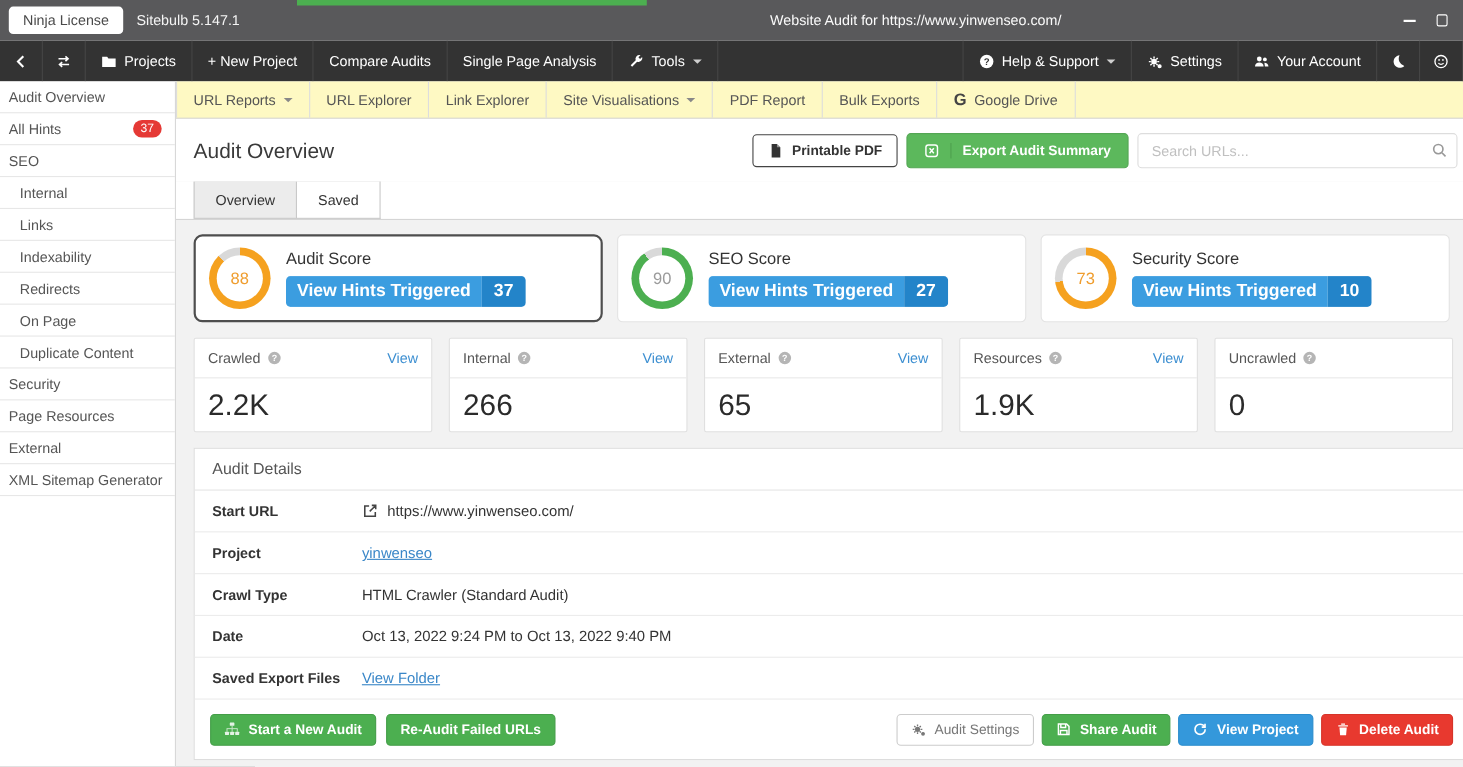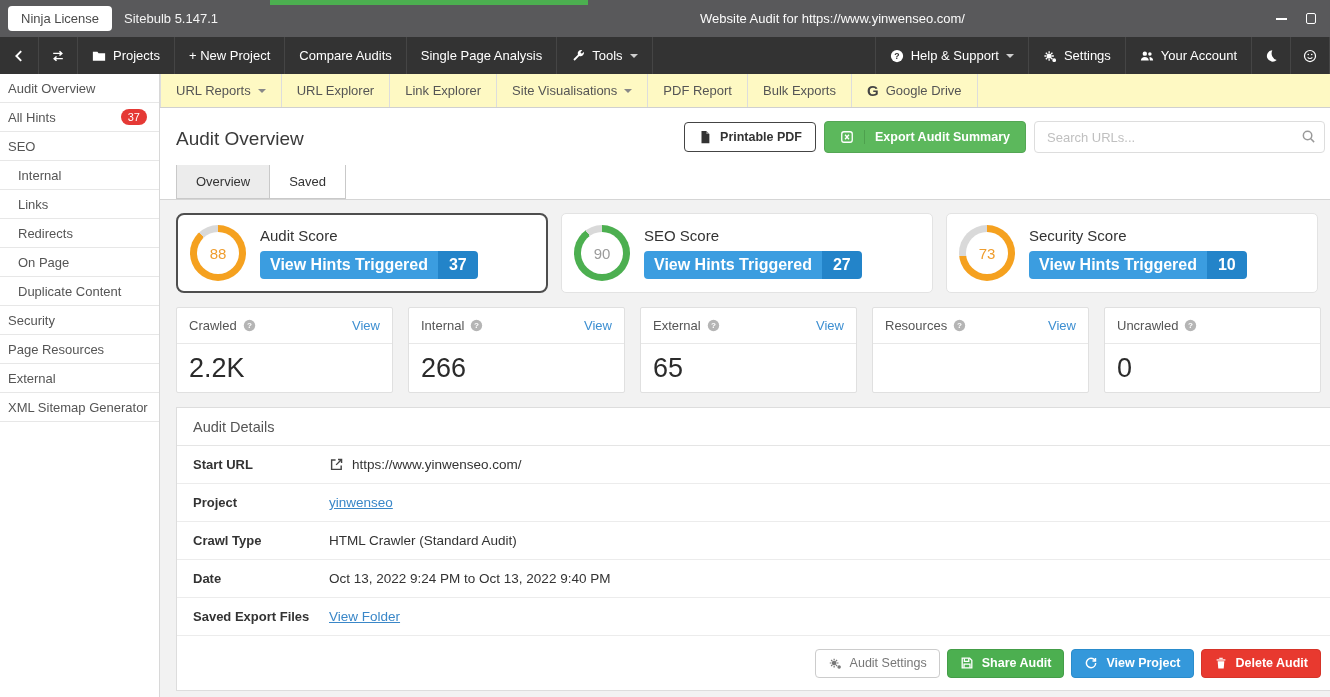--- a/index.html
+++ b/index.html
@@ -218,20 +218,23 @@
       <div class="sb-item">
           <span class="sb-label">SEO</span>
         </div>
       <div class="sb-item sub">
           <span class="sb-label">Internal</span>
         </div>
       <div class="sb-item sub">
           <span class="sb-label">Links</span>
         </div>
       <div class="sb-item sub">
+          <span class="sb-label">Indexability</span>
+        </div>
+      <div class="sb-item sub">
           <span class="sb-label">Redirects</span>
         </div>
       <div class="sb-item sub">
           <span class="sb-label">On Page</span>
         </div>
       <div class="sb-item sub">
           <span class="sb-label">Duplicate Content</span>
         </div>
       <div class="sb-item">
           <span class="sb-label">Security</span>
@@ -393,20 +396,21 @@
           </div>
           <div class="stat-card">
             <div class="stat-head">
               <span class="stat-label">Resources</span>
               <svg class="q-icon" viewBox="0 0 16 16">
                   <circle cx="8" cy="8" r="7" fill="#b5b5b5"></circle>
                   <text x="8" y="11.6" text-anchor="middle" font-size="10" font-weight="bold" fill="#fff">?</text>
                 </svg>
               <a class="stat-view">View</a>
             </div>
+            <div class="stat-value">1.9K</div>
           </div>
           <div class="stat-card">
             <div class="stat-head">
               <span class="stat-label">Uncrawled</span>
               <svg class="q-icon" viewBox="0 0 16 16">
                   <circle cx="8" cy="8" r="7" fill="#b5b5b5"></circle>
                   <text x="8" y="11.6" text-anchor="middle" font-size="10" font-weight="bold" fill="#fff">?</text>
                 </svg>
             </div>
             <div class="stat-value">0</div>
@@ -443,20 +447,39 @@
                 <span>Oct 13, 2022 9:24 PM to Oct 13, 2022 9:40 PM</span>
               </span>
           </div>
           <div class="detail-row">
             <span class="detail-label">Saved Export Files</span>
             <span class="detail-value">
                 <a class="detail-link">View Folder</a>
               </span>
           </div>
           <div class="details-footer">
+            <div class="footer-left">
+              <div class="btn btn-sm btn-solid-green">
+                <svg viewBox="0 0 16 16">
+                    <g fill="#fff" opacity=".85">
+                      <rect x="5.6" y="1" width="4.8" height="3.4" rx=".5"></rect>
+                      <rect x="0.6" y="10.6" width="4.2" height="3.4" rx=".5"></rect>
+                      <rect x="5.9" y="10.6" width="4.2" height="3.4" rx=".5"></rect>
+                      <rect x="11.2" y="10.6" width="4.2" height="3.4" rx=".5"></rect>
+                      <path d="M7.6 4.4h.8v2.6h-.8z"></path>
+                      <path d="M2.3 7h11.4v.8H2.3z"></path>
+                      <path d="M2.3 7.4h.8v3.2h-.8zM7.6 7.4h.8v3.2h-.8zM12.9 7.4h.8v3.2h-.8z"></path>
+                    </g>
+                  </svg>
+                <span>Start a New Audit</span>
+              </div>
+              <div class="btn btn-sm btn-solid-green">
+                <span>Re-Audit Failed URLs</span>
+              </div>
+            </div>
             <div class="footer-right">
               <div class="btn btn-sm btn-outline-gray">
                 <svg viewBox="0 0 16 16">
                     <g stroke="currentColor" stroke-width="1.4" fill="currentColor">
                       <circle cx="7" cy="8" r="2"></circle>
                       <path d="M7 4.9V3M7 13v-1.9M3.9 8H2M12 8h-1.9M4.9 5.9 3.6 4.6M9.1 10.1l1.3 1.3M4.9 10.1l-1.3 1.3M9.1 5.9l1.3-1.3"></path>
                       <circle cx="12.7" cy="12.7" r="1.3"></circle>
                     </g>
                   </svg>
                 <span>Audit Settings</span>

